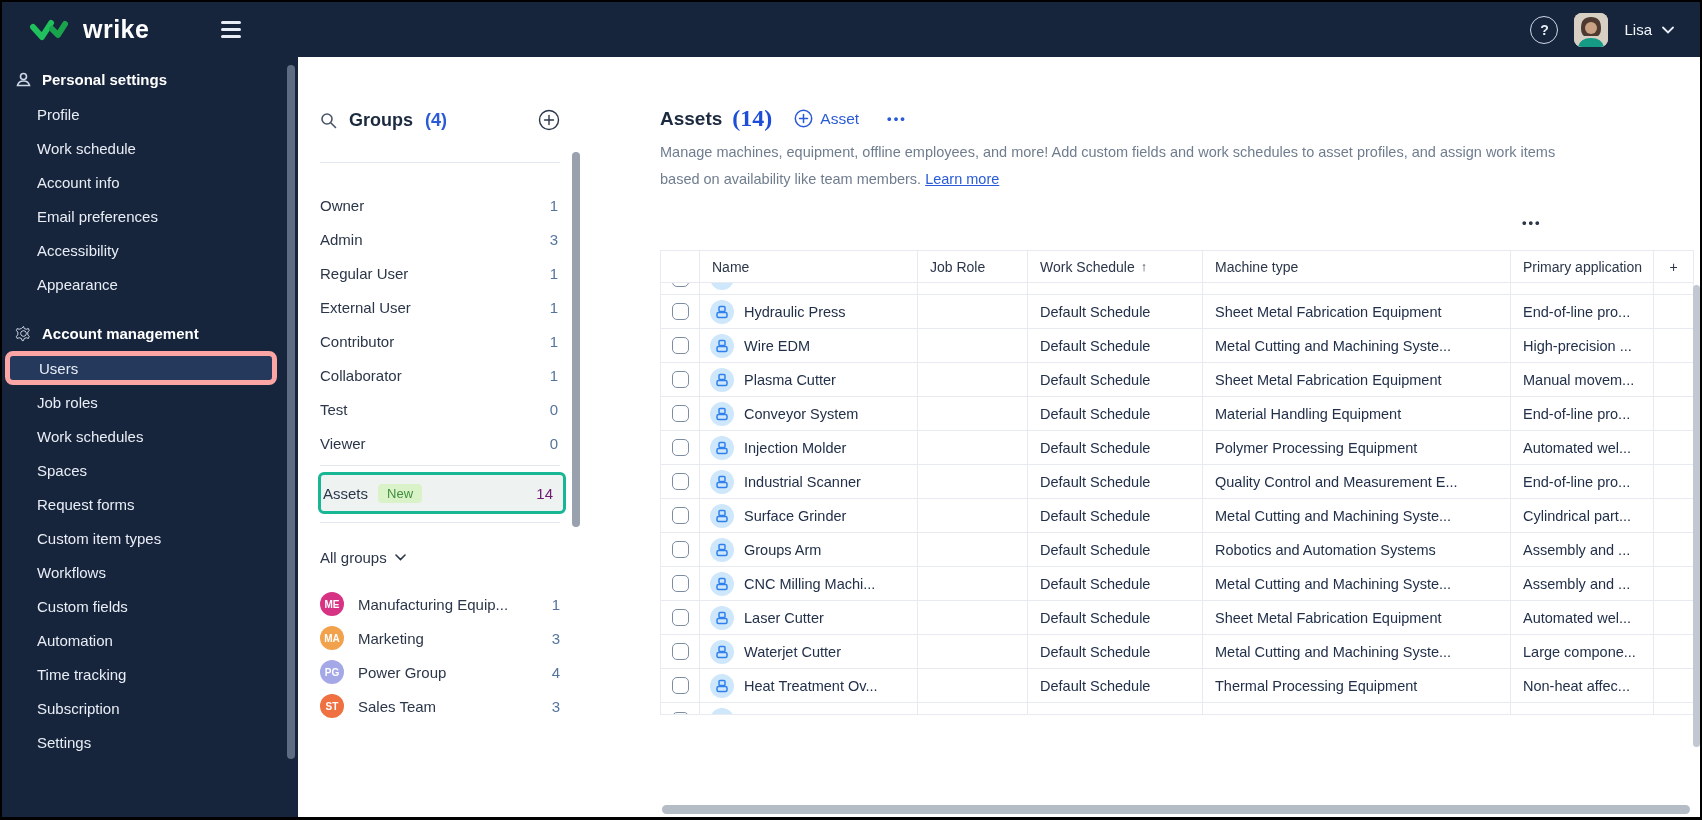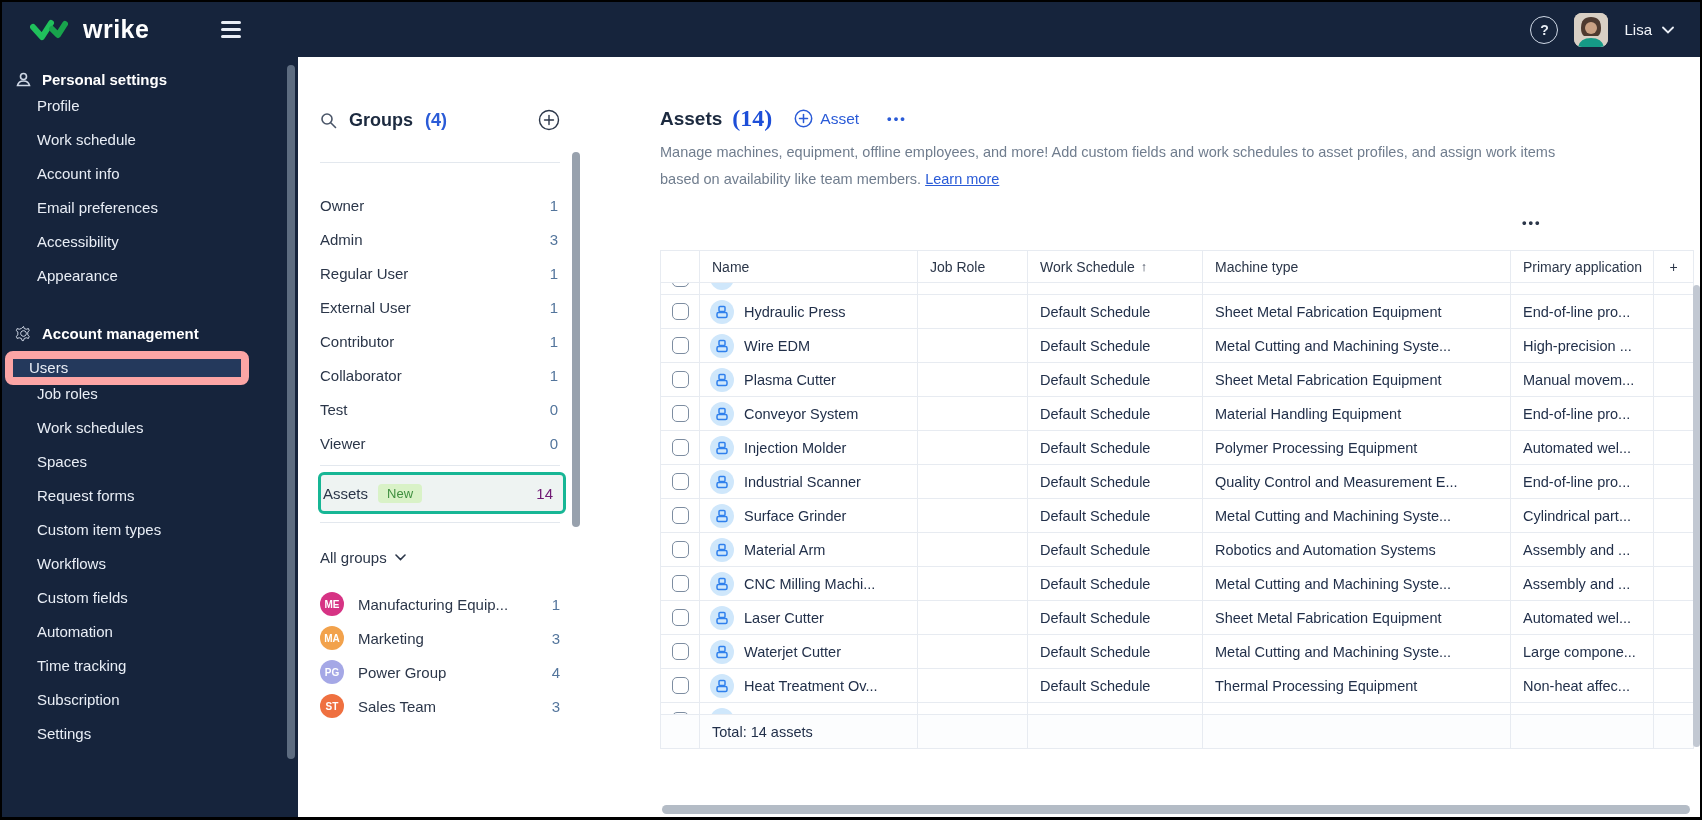--- a/index.html
+++ b/index.html
@@ -15,23 +15,23 @@
   .topbar-right { margin-left:auto; display:flex; align-items:center; gap:16px; margin-right:26px; }
   .help-btn { width:28px; height:28px; border:1.6px solid #cfd8e6; border-radius:50%; color:#e6ecf4; font-size:14px; font-weight:700; display:flex; align-items:center; justify-content:center; }
   .avatar { width:34px; height:34px; border-radius:8px; overflow:hidden; background:#d8cfc4; }
   .user-name { color:#f2f5fa; font-size:15px; }
   .chev-white { margin-left:-6px; }
 
   
   .sidebar { position:absolute; left:0; top:55px; width:296px; bottom:0; background:#16243c; }
   .nav { padding-top:4px; }
   .nav-header { height:36px; display:flex; align-items:center; gap:10px; padding-left:13px; color:#fff; font-size:15px; font-weight:700; }
-  .nav-item { height:34px; display:flex; padding-left:35px; color:#e9eef6; font-size:15px; cursor:pointer; width:262px; }
+  .nav-item { height:34px; display:flex; align-items:center; padding-left:35px; color:#e9eef6; font-size:15px; cursor:pointer; width:262px; }
   .nav-gap { height:14px; }
-  .nav-item.active { background:#24395c; border:8px solid #fca5a5; border-radius:8px; margin-left:3px; width:244px; padding-left:16px; }
+  .nav-item.active { background:#24395c; border:5px solid #fca5a5; border-radius:8px; margin-left:3px; width:272px; padding-left:29px; }
   .side-scroll { position:absolute; right:3px; top:8px; width:8px; height:694px; background:#5d6c80; border-radius:4px; }
 
   
   .groups-panel { position:absolute; left:296px; top:55px; width:284px; bottom:0; background:#fff; padding:0 22px; }
   .gp-header { margin-top:48px; height:30px; display:flex; align-items:center; gap:12px; }
   .gp-title { font-size:18px; font-weight:700; color:#1c2a3f; }
   .gp-count { font-size:18px; font-weight:700; color:#2a5bd7; }
   .plus-circle { margin-left:auto; cursor:pointer; display:flex; }
   .divider { height:1px; background:#e3e8ee; }
   .d1 { margin-top:27px; } .d2 { margin-top:5px; } .d3 { margin-top:8px; }
@@ -477,21 +477,21 @@
           <div class="cb-cell">
               <span class="checkbox"></span>
             </div>
           <div class="name-cell">
             <span class="asset-avatar">
               <svg width="14" height="14" viewBox="0 0 14 14" fill="none">
                   <rect x="4" y="1.5" width="6" height="5" rx="1" stroke="#2f80ed" stroke-width="1.5"></rect>
                   <rect x="2" y="7.5" width="10" height="5" rx="1.5" stroke="#2f80ed" stroke-width="1.5"></rect>
                 </svg>
             </span>
-            <span class="ellipsis">Material Arm</span>
+            <span class="ellipsis">Groups Arm</span>
           </div>
           <div></div>
           <div>Default Schedule</div>
           <div class="ellipsis">Robotics and Automation Systems</div>
           <div class="ellipsis">Assembly and ...</div>
           <div></div>
         </div><div class="grid trow">
           <div class="cb-cell">
               <span class="checkbox"></span>
             </div>
@@ -577,28 +577,19 @@
               <span class="asset-avatar"></span>
             </span>
           </div>
         <div></div>
           <div></div>
           <div></div>
           <div></div>
           <div></div>
       </div>
 
-      <div class="grid tfoot">
-        <div></div>
-        <div>Total: 14 assets</div>
-        <div></div>
-          <div></div>
-          <div></div>
-          <div></div>
-          <div></div>
-      </div>
     </div>
 
     <div class="h-scroll"></div>
     <div class="v-scroll"></div>
   </div>
 
 </div>
 
 </body></html>

